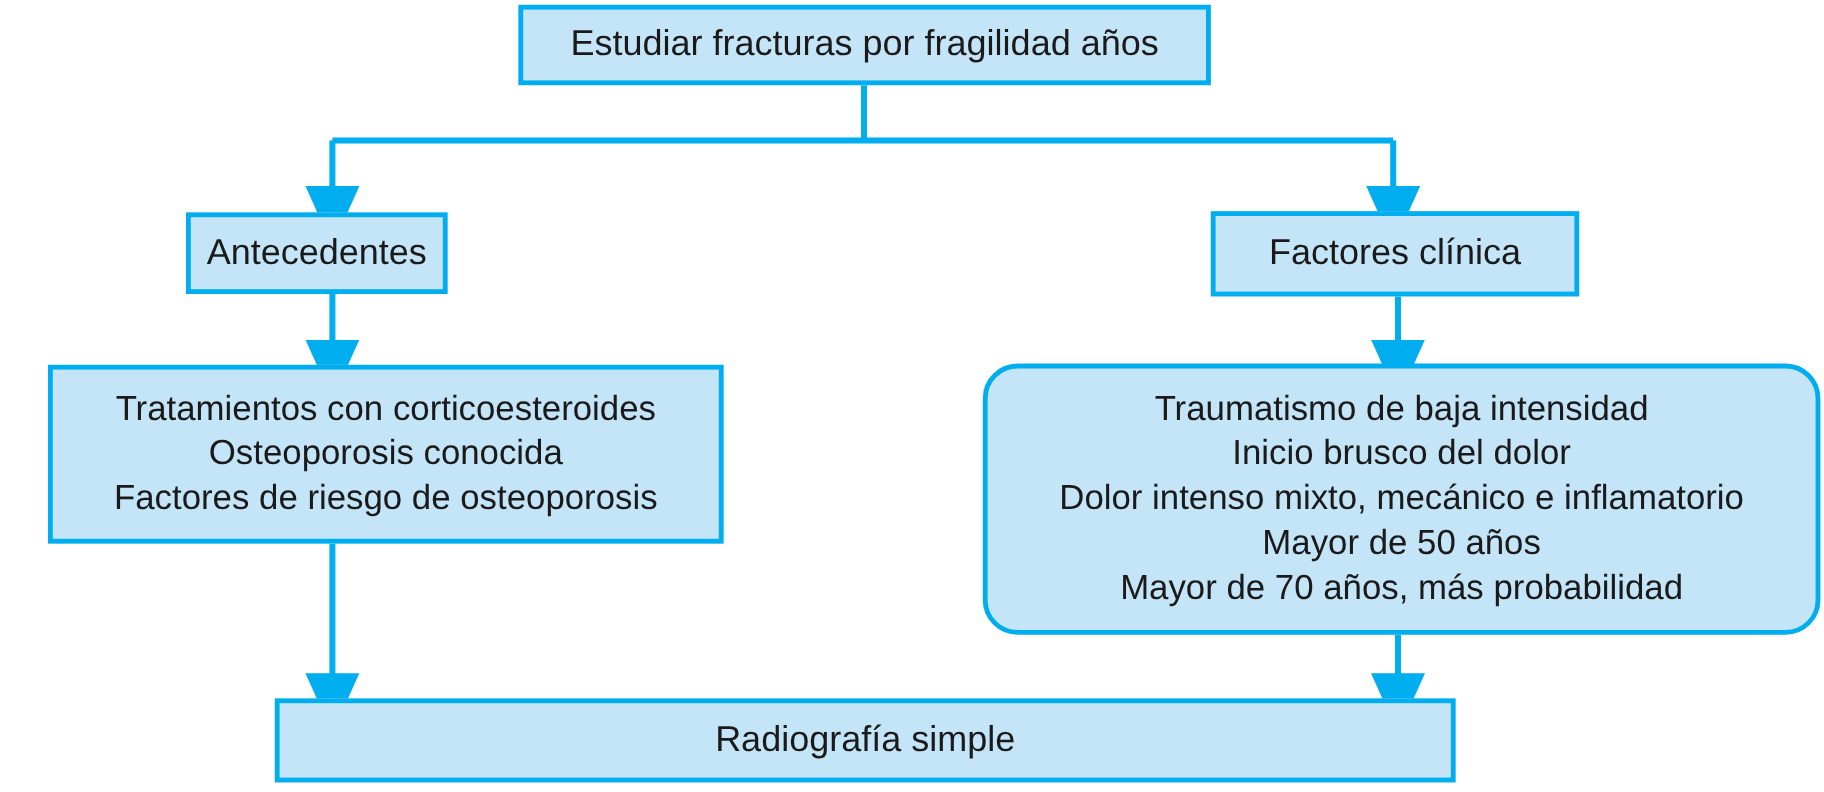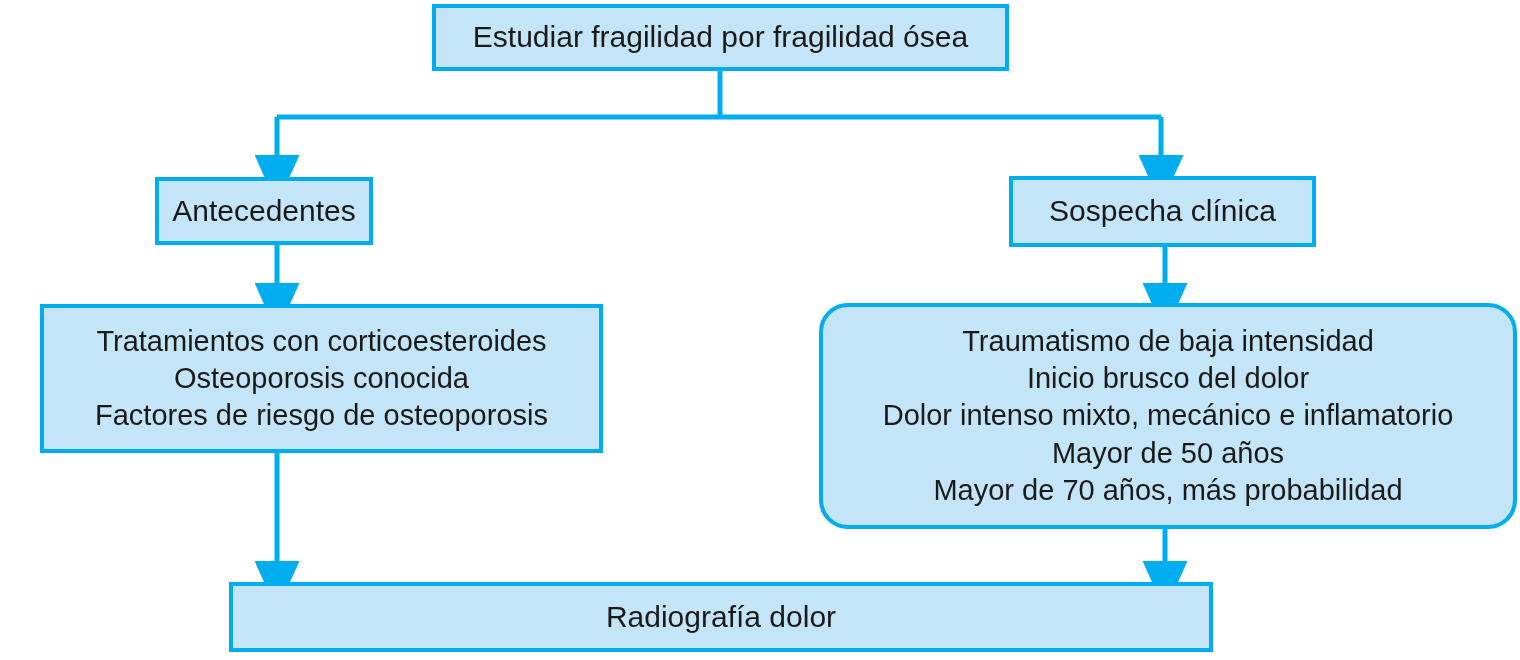--- a/index.html
+++ b/index.html
@@ -76,42 +76,42 @@
     <path d="M277,245 L277,288" stroke="#00adef" stroke-width="5" fill="none" marker-end="url(#arrowhead)"></path>
 
     <path d="M1165,247 L1165,288" stroke="#00adef" stroke-width="5" fill="none" marker-end="url(#arrowhead)"></path>
 
     <path d="M277,453 L277,566" stroke="#00adef" stroke-width="5" fill="none" marker-end="url(#arrowhead)"></path>
 
     <path d="M1165,529 L1165,566" stroke="#00adef" stroke-width="5" fill="none" marker-end="url(#arrowhead)"></path>
   </svg>
 
   <div class="node" id="node-root">
-    <span class="label">Estudiar fragilidad por fragilidad ósea</span>
+    <span class="label">Estudiar fracturas por fragilidad años</span>
   </div>
 
   <div class="node" id="node-history">
     <span class="label">Antecedentes</span>
   </div>
 
   <div class="node" id="node-clinical">
-    <span class="label">Sospecha clínica</span>
+    <span class="label">Factores clínica</span>
   </div>
 
   <div class="node" id="node-history-details">
     <span class="label">Tratamientos con corticoesteroides
 Osteoporosis conocida
 Factores de riesgo de osteoporosis</span>
   </div>
 
   <div class="node" id="node-clinical-details">
     <span class="label">Traumatismo de baja intensidad
 Inicio brusco del dolor
 Dolor intenso mixto, mecánico e inflamatorio
 Mayor de 50 años
 Mayor de 70 años, más probabilidad</span>
   </div>
 
   <div class="node" id="node-xray">
-    <span class="label">Radiografía dolor</span>
+    <span class="label">Radiografía simple</span>
   </div>
 
 </div>
 
 </body></html>

